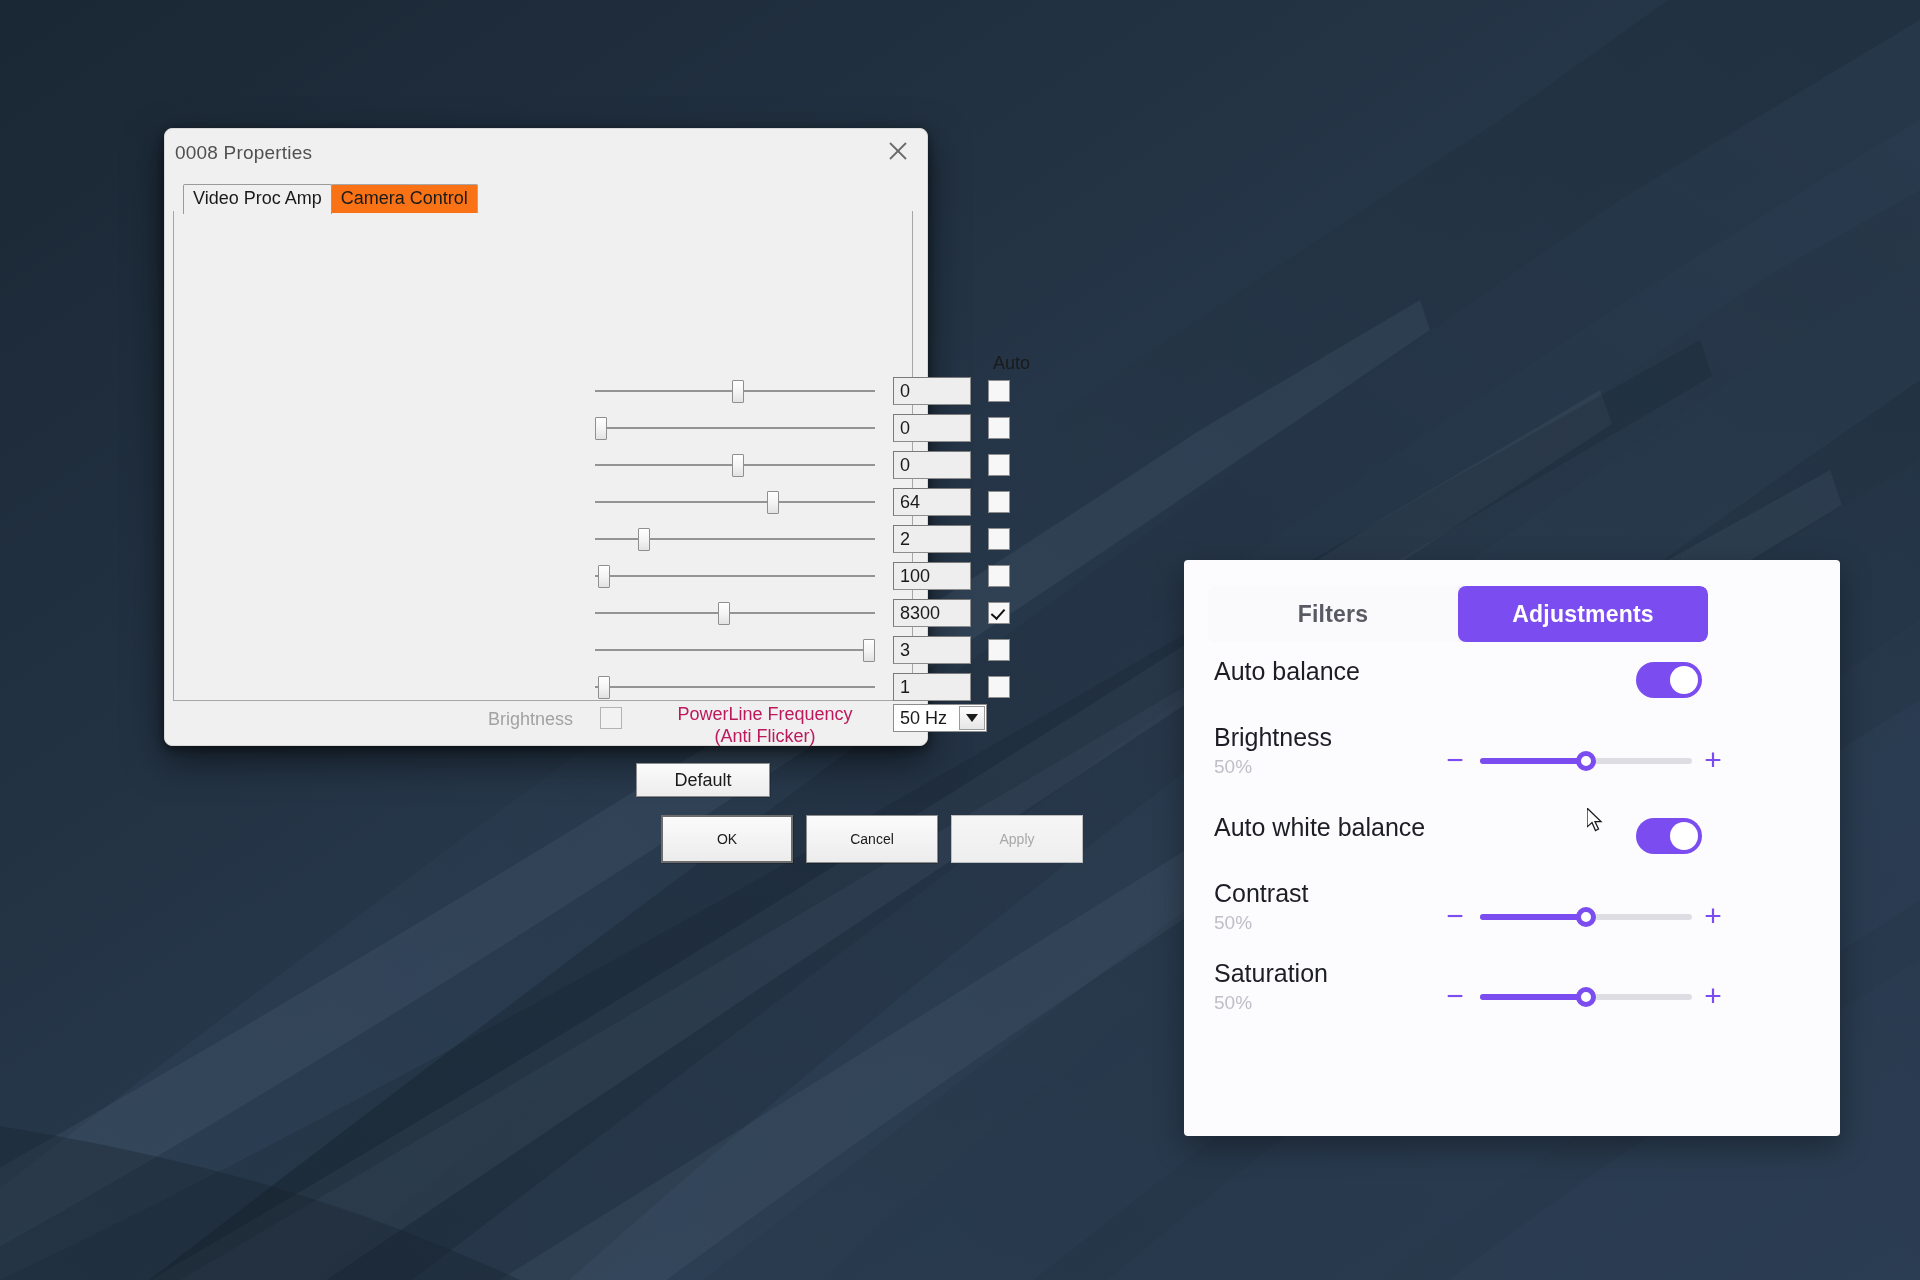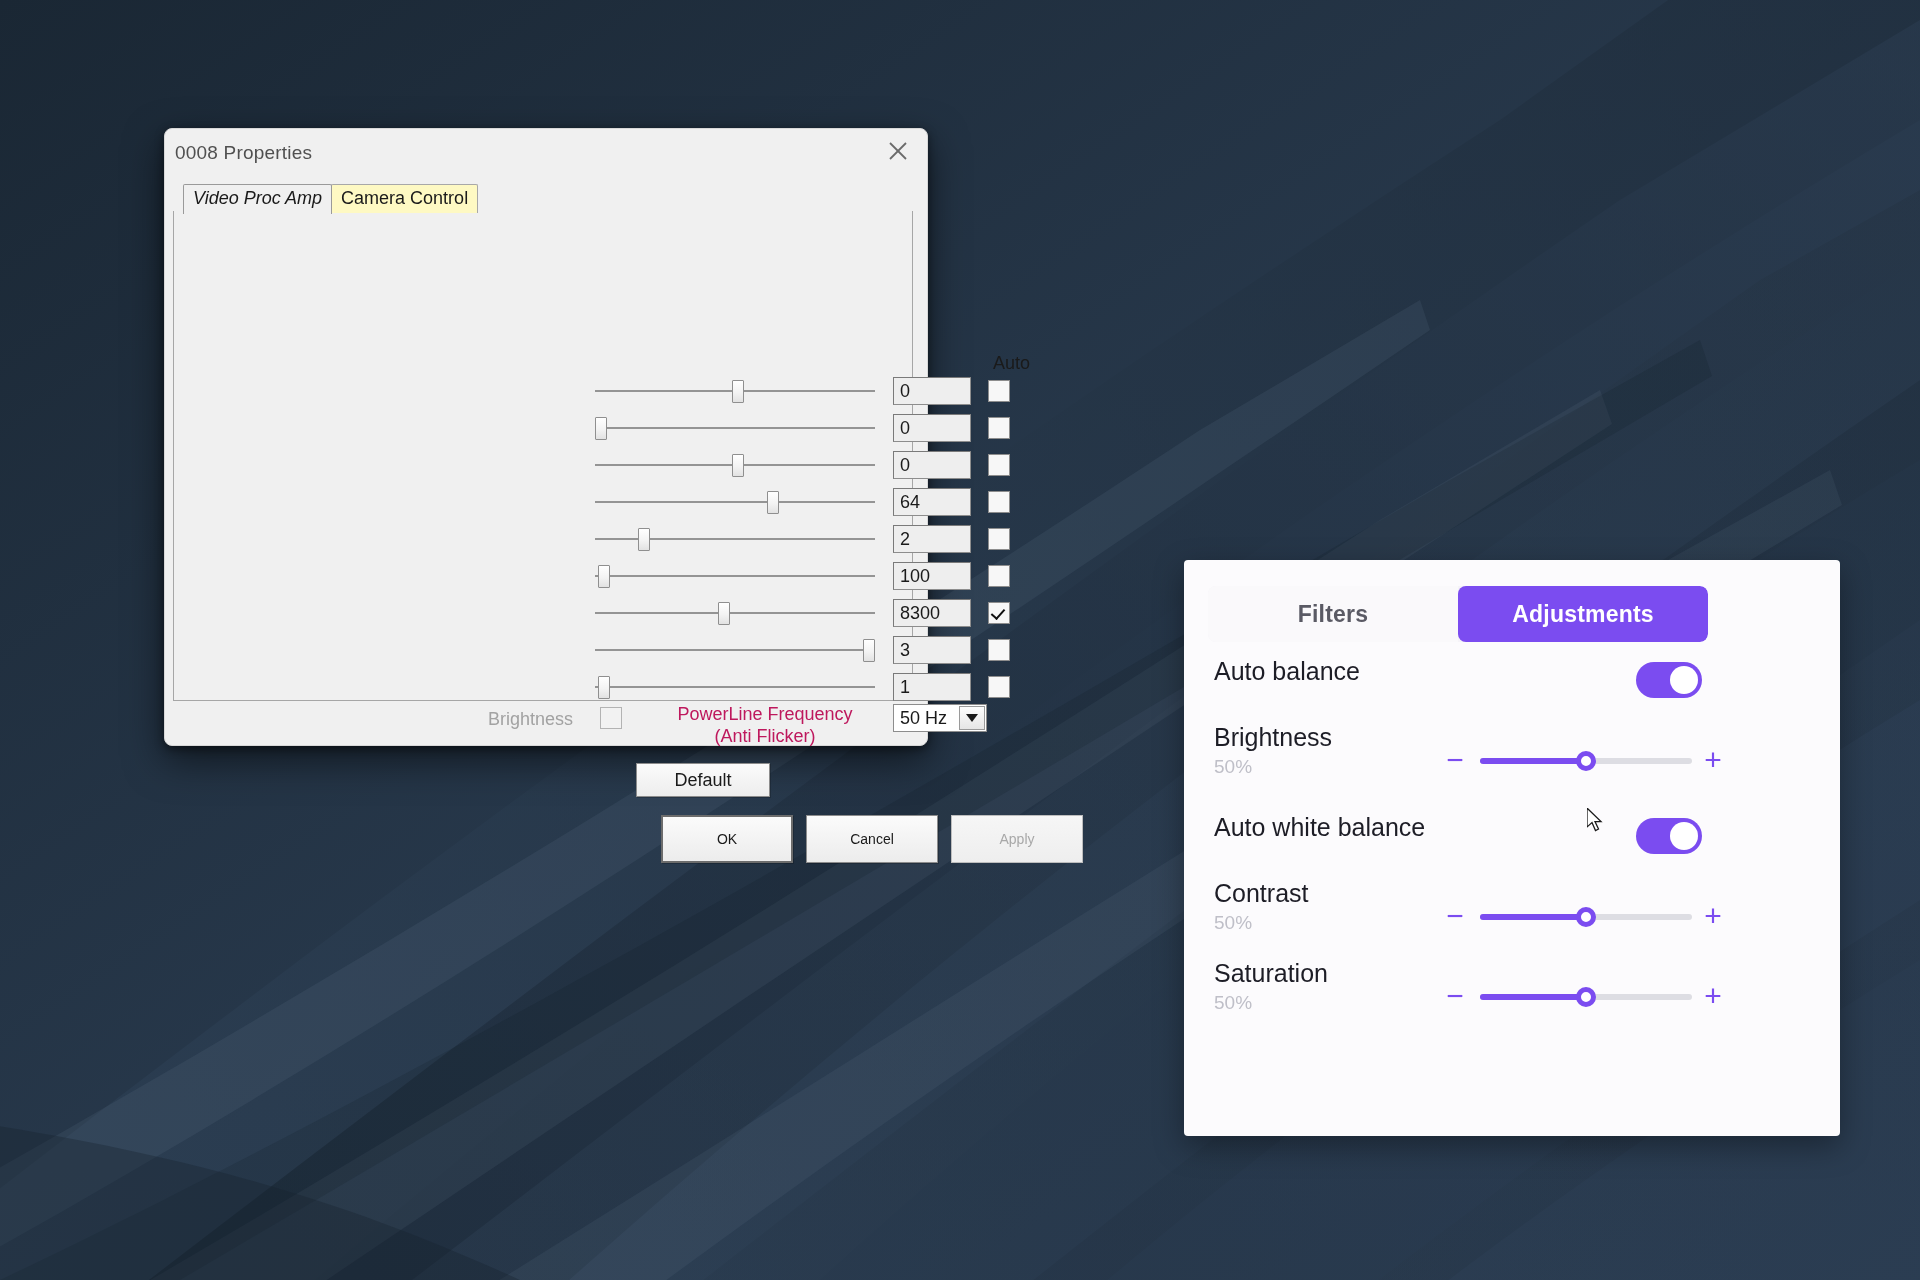--- a/index.html
+++ b/index.html
@@ -73,35 +73,34 @@
     top: 54px;
     display: flex;
     align-items: flex-end;
     height: 30px;
     z-index: 3;
   }
   .dlg-tab {
     font-size: 18px;
     color: #1a1a1a;
     padding: 3px 9px 5px 9px;
-    background: #fef9c3;
+    background: #f97316;
     border: 1px solid #a0a0a0;
     border-bottom: none;
     border-radius: 2px 2px 0 0;
     position: relative;
     cursor: default;
     line-height: 20px;
   }
   .dlg-tab.selected {
     background: #f0f0f0;
     border-color: #9a9a9a;
     z-index: 4;
     margin-bottom: -1px;
     padding-bottom: 6px;
-    font-style: italic;
   }
   .dlg-tab.unselected {
     margin-left: -1px;
     margin-bottom: 0px;
     border-color: #a8a8a8;
   }
 
   
   #dlg-panel {
     position: absolute;

